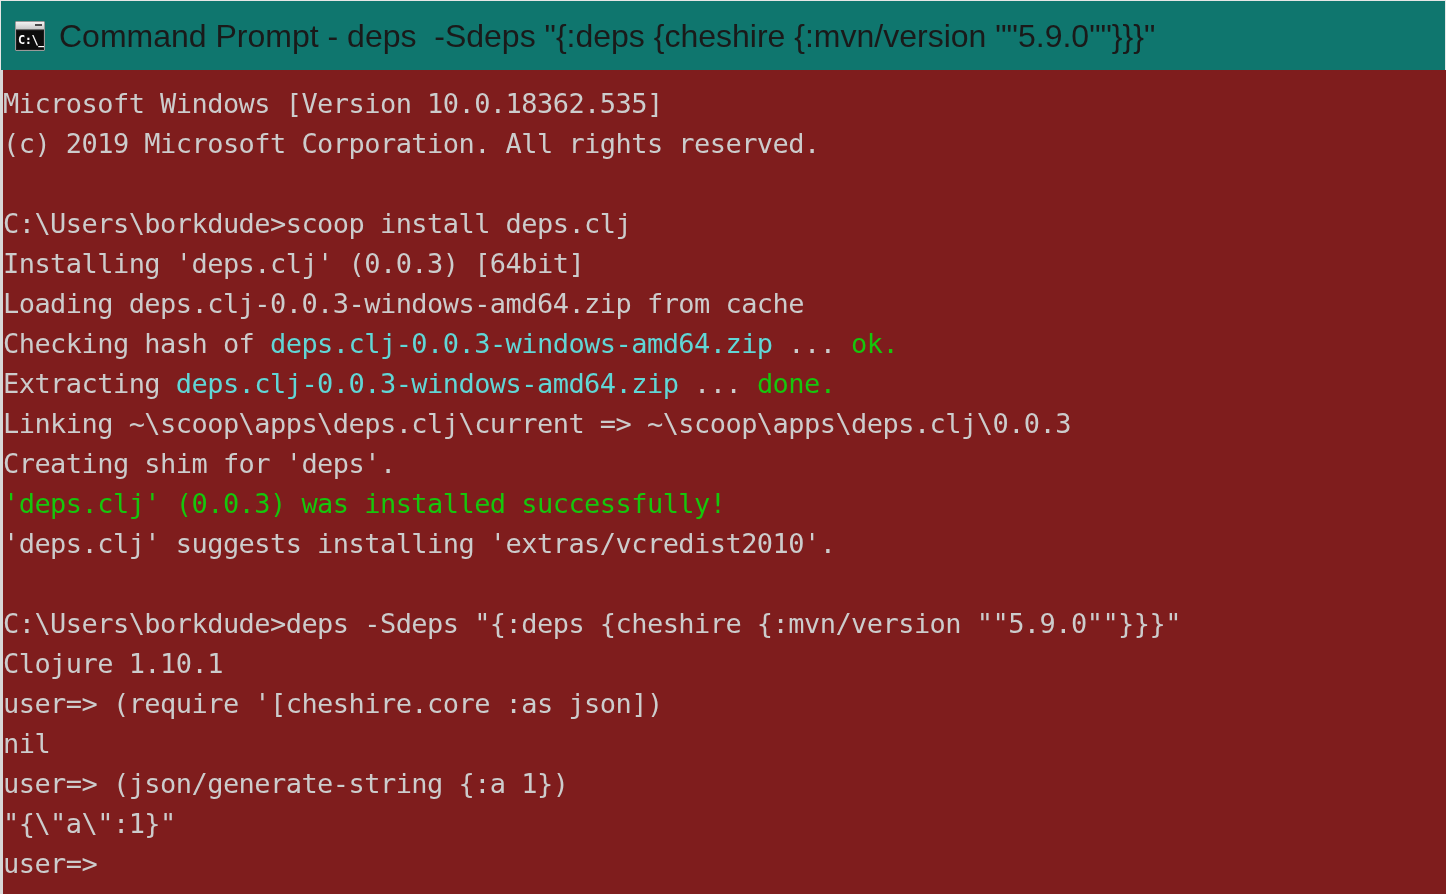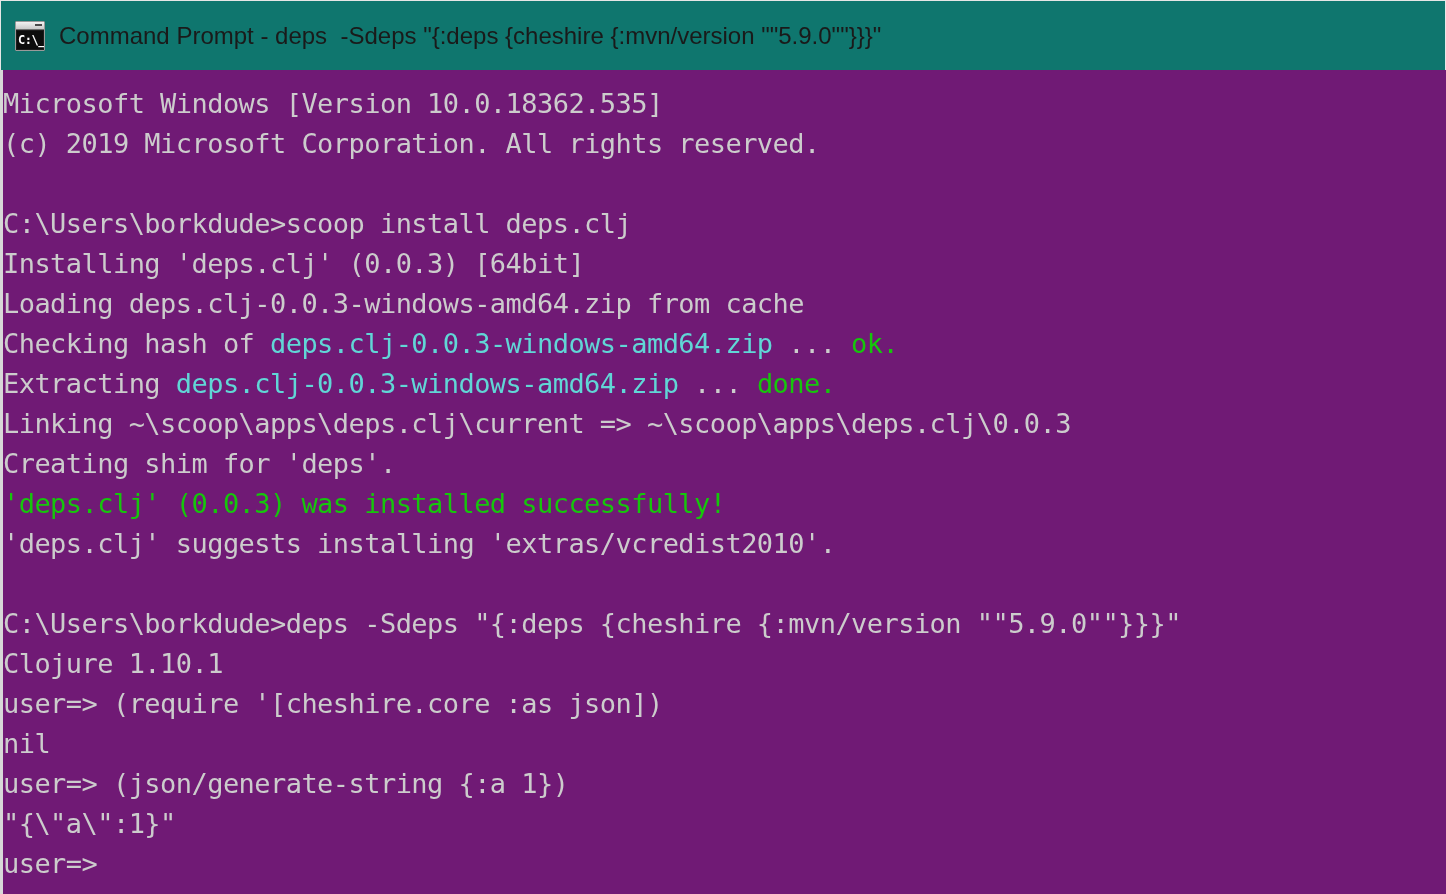--- a/index.html
+++ b/index.html
@@ -79,30 +79,30 @@
     font-weight: bold;
     line-height: 19px;
     letter-spacing: -0.5px;
     padding-left: 1px;
     box-sizing: border-box;
     white-space: nowrap;
   }
 
   .title-text {
     font-family: "Liberation Sans", "DejaVu Sans", sans-serif;
-    font-size: 24px;
+    font-size: 32px;
     color: #1a1a1a;
     white-space: pre;
     line-height: 1;
   }
 
   
   .terminal {
     flex: 1;
-    background: #701a75;
+    background: #7f1d1d;
     position: relative;
     overflow: hidden;
     border-left: 3px solid #d8d8d8;
     box-sizing: border-box;
   }
 
   .screen {
     position: absolute;
     top: 14px;
     left: 0px;

